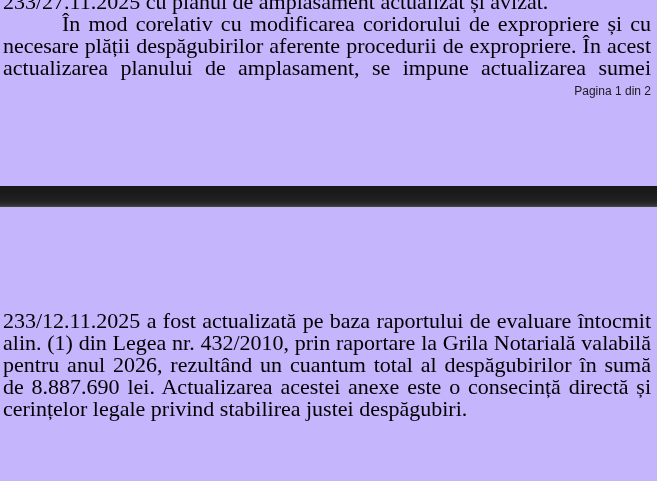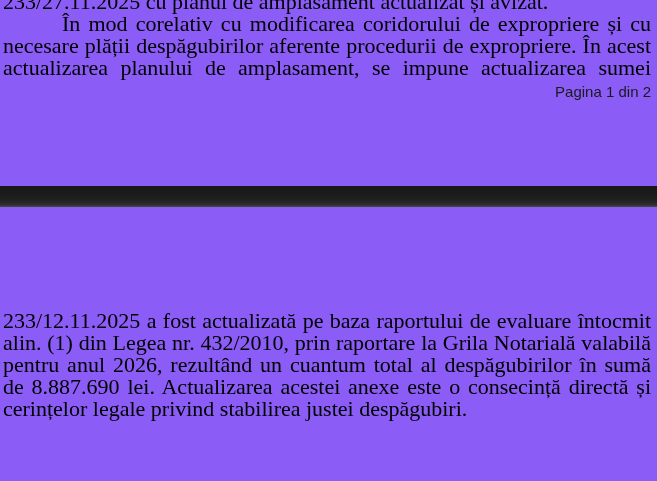--- a/index.html
+++ b/index.html
@@ -1,21 +1,21 @@
 <!DOCTYPE html>
 <html><head>
 <meta charset="utf-8">
 <style>
   html, body { margin: 0; padding: 0; background: #ffffff; }
 
   .viewport {
     position: relative;
     width: 657px;
     height: 481px;
-    background: #8b5cf6;
+    background: #c4b5fd;
     overflow: hidden;
     color: #000000;
     font-family: "Liberation Serif", serif;
   }
 
   
   .textblock {
     position: absolute;
     left: 3px;
     width: 648px;
@@ -33,21 +33,21 @@
   }
   .line.indent { padding-left: 59px; }
   .line.last   { text-align-last: left; }
 
   
   .footer {
     position: absolute;
     top: 83px;
     right: 6px;
     font-family: "Liberation Sans", sans-serif;
-    font-size: 15px;
+    font-size: 12px;
     line-height: 17px;
     color: #1a1a1a;
   }
 
   
   .separator {
     position: absolute;
     top: 186px;
     left: 0;
     width: 657px;

